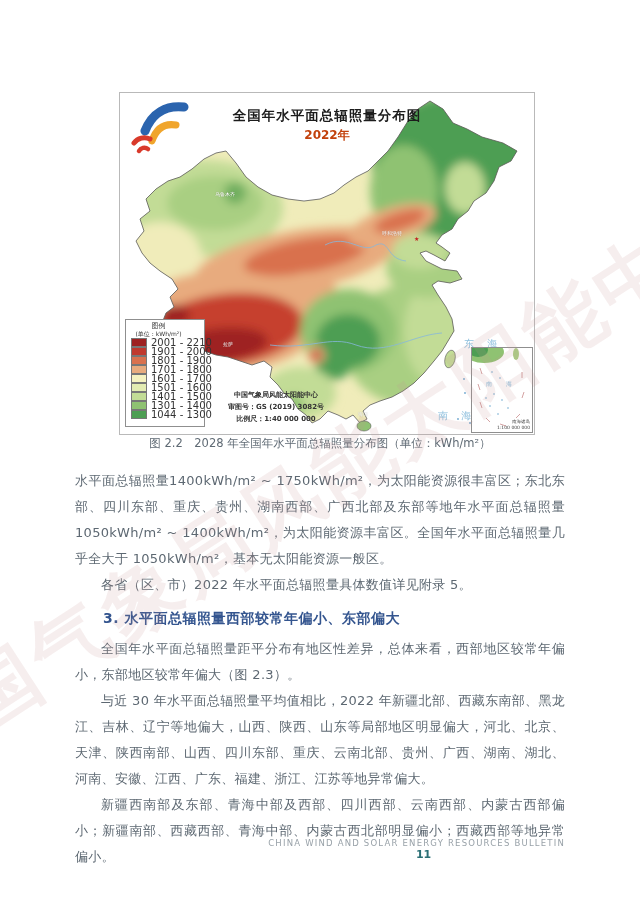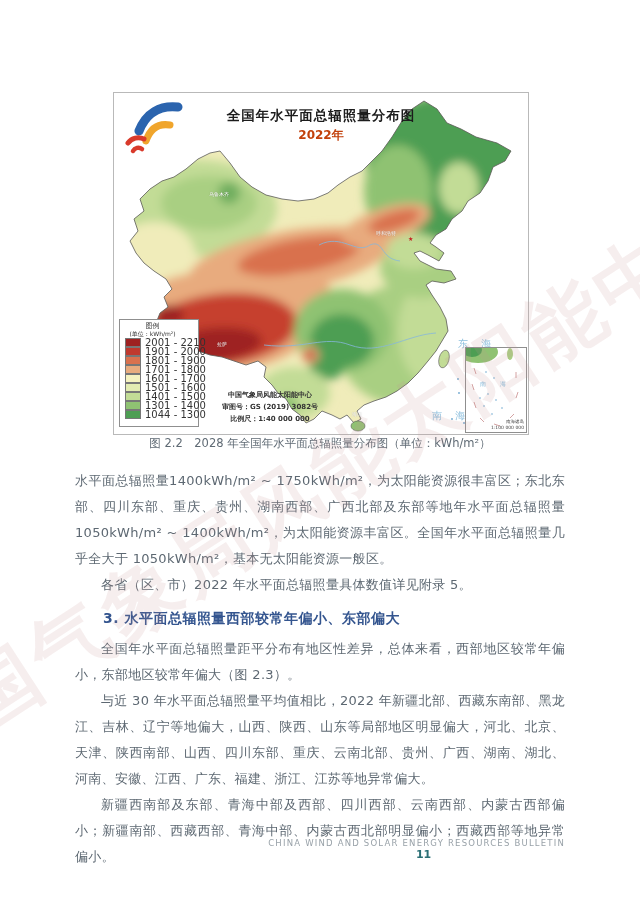--- a/index.html
+++ b/index.html
@@ -10,21 +10,21 @@
   }
   
   #watermark{
     position:absolute;left:-210px;top:430px;width:1060px;
     transform:rotate(-33deg);transform-origin:center;
     font-size:78px;font-weight:bold;letter-spacing:6px;white-space:nowrap;
     color:rgba(197,152,152,0.16);pointer-events:none;z-index:5;text-align:center;
   }
   
   #figure{
-    position:absolute;left:113px;top:92px;width:414px;height:341px;
+    position:absolute;left:119px;top:92px;width:414px;height:341px;
     border:1px solid #b9b9b9;background:#ffffff;z-index:1;
   }
   #map-svg{position:absolute;left:0;top:0;}
   .fig-title{
     position:absolute;left:0;right:0;top:14px;text-align:center;
     font-size:13.5px;font-weight:bold;color:#1c1c1c;letter-spacing:1px;z-index:3;
   }
   .fig-subtitle{
     position:absolute;left:0;right:0;top:34px;text-align:center;
     font-size:12px;font-weight:bold;color:#c2410c;z-index:3;

